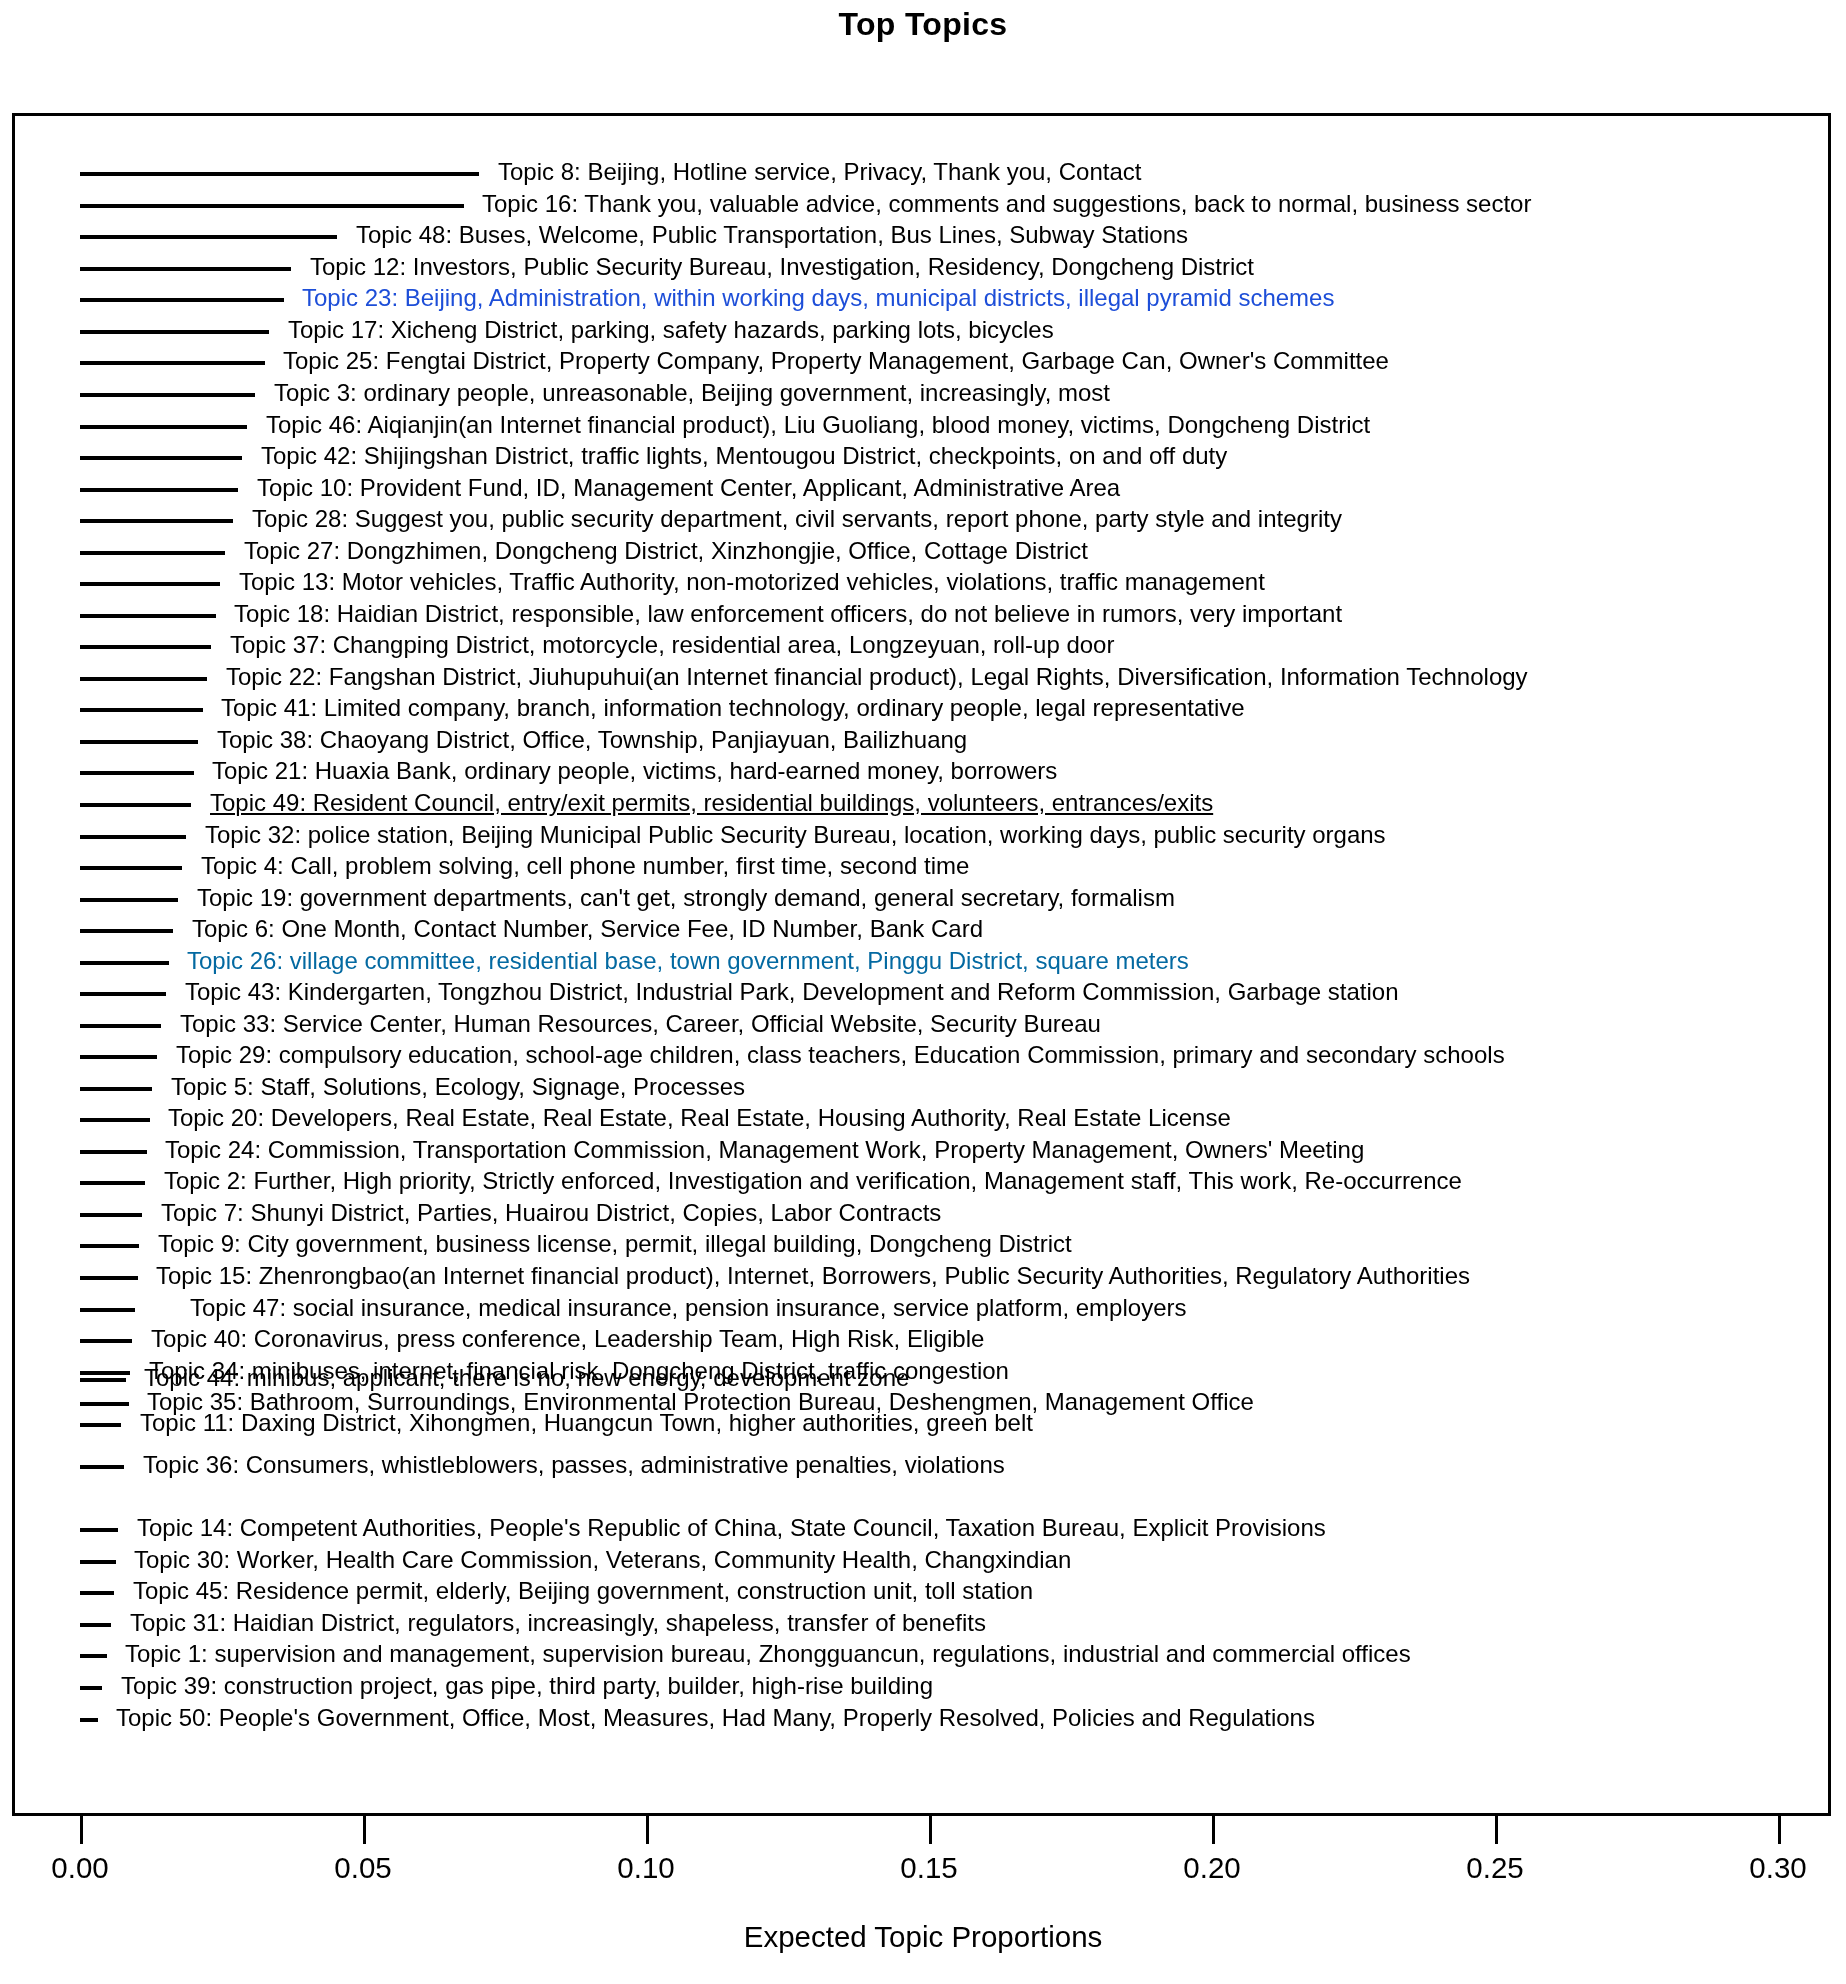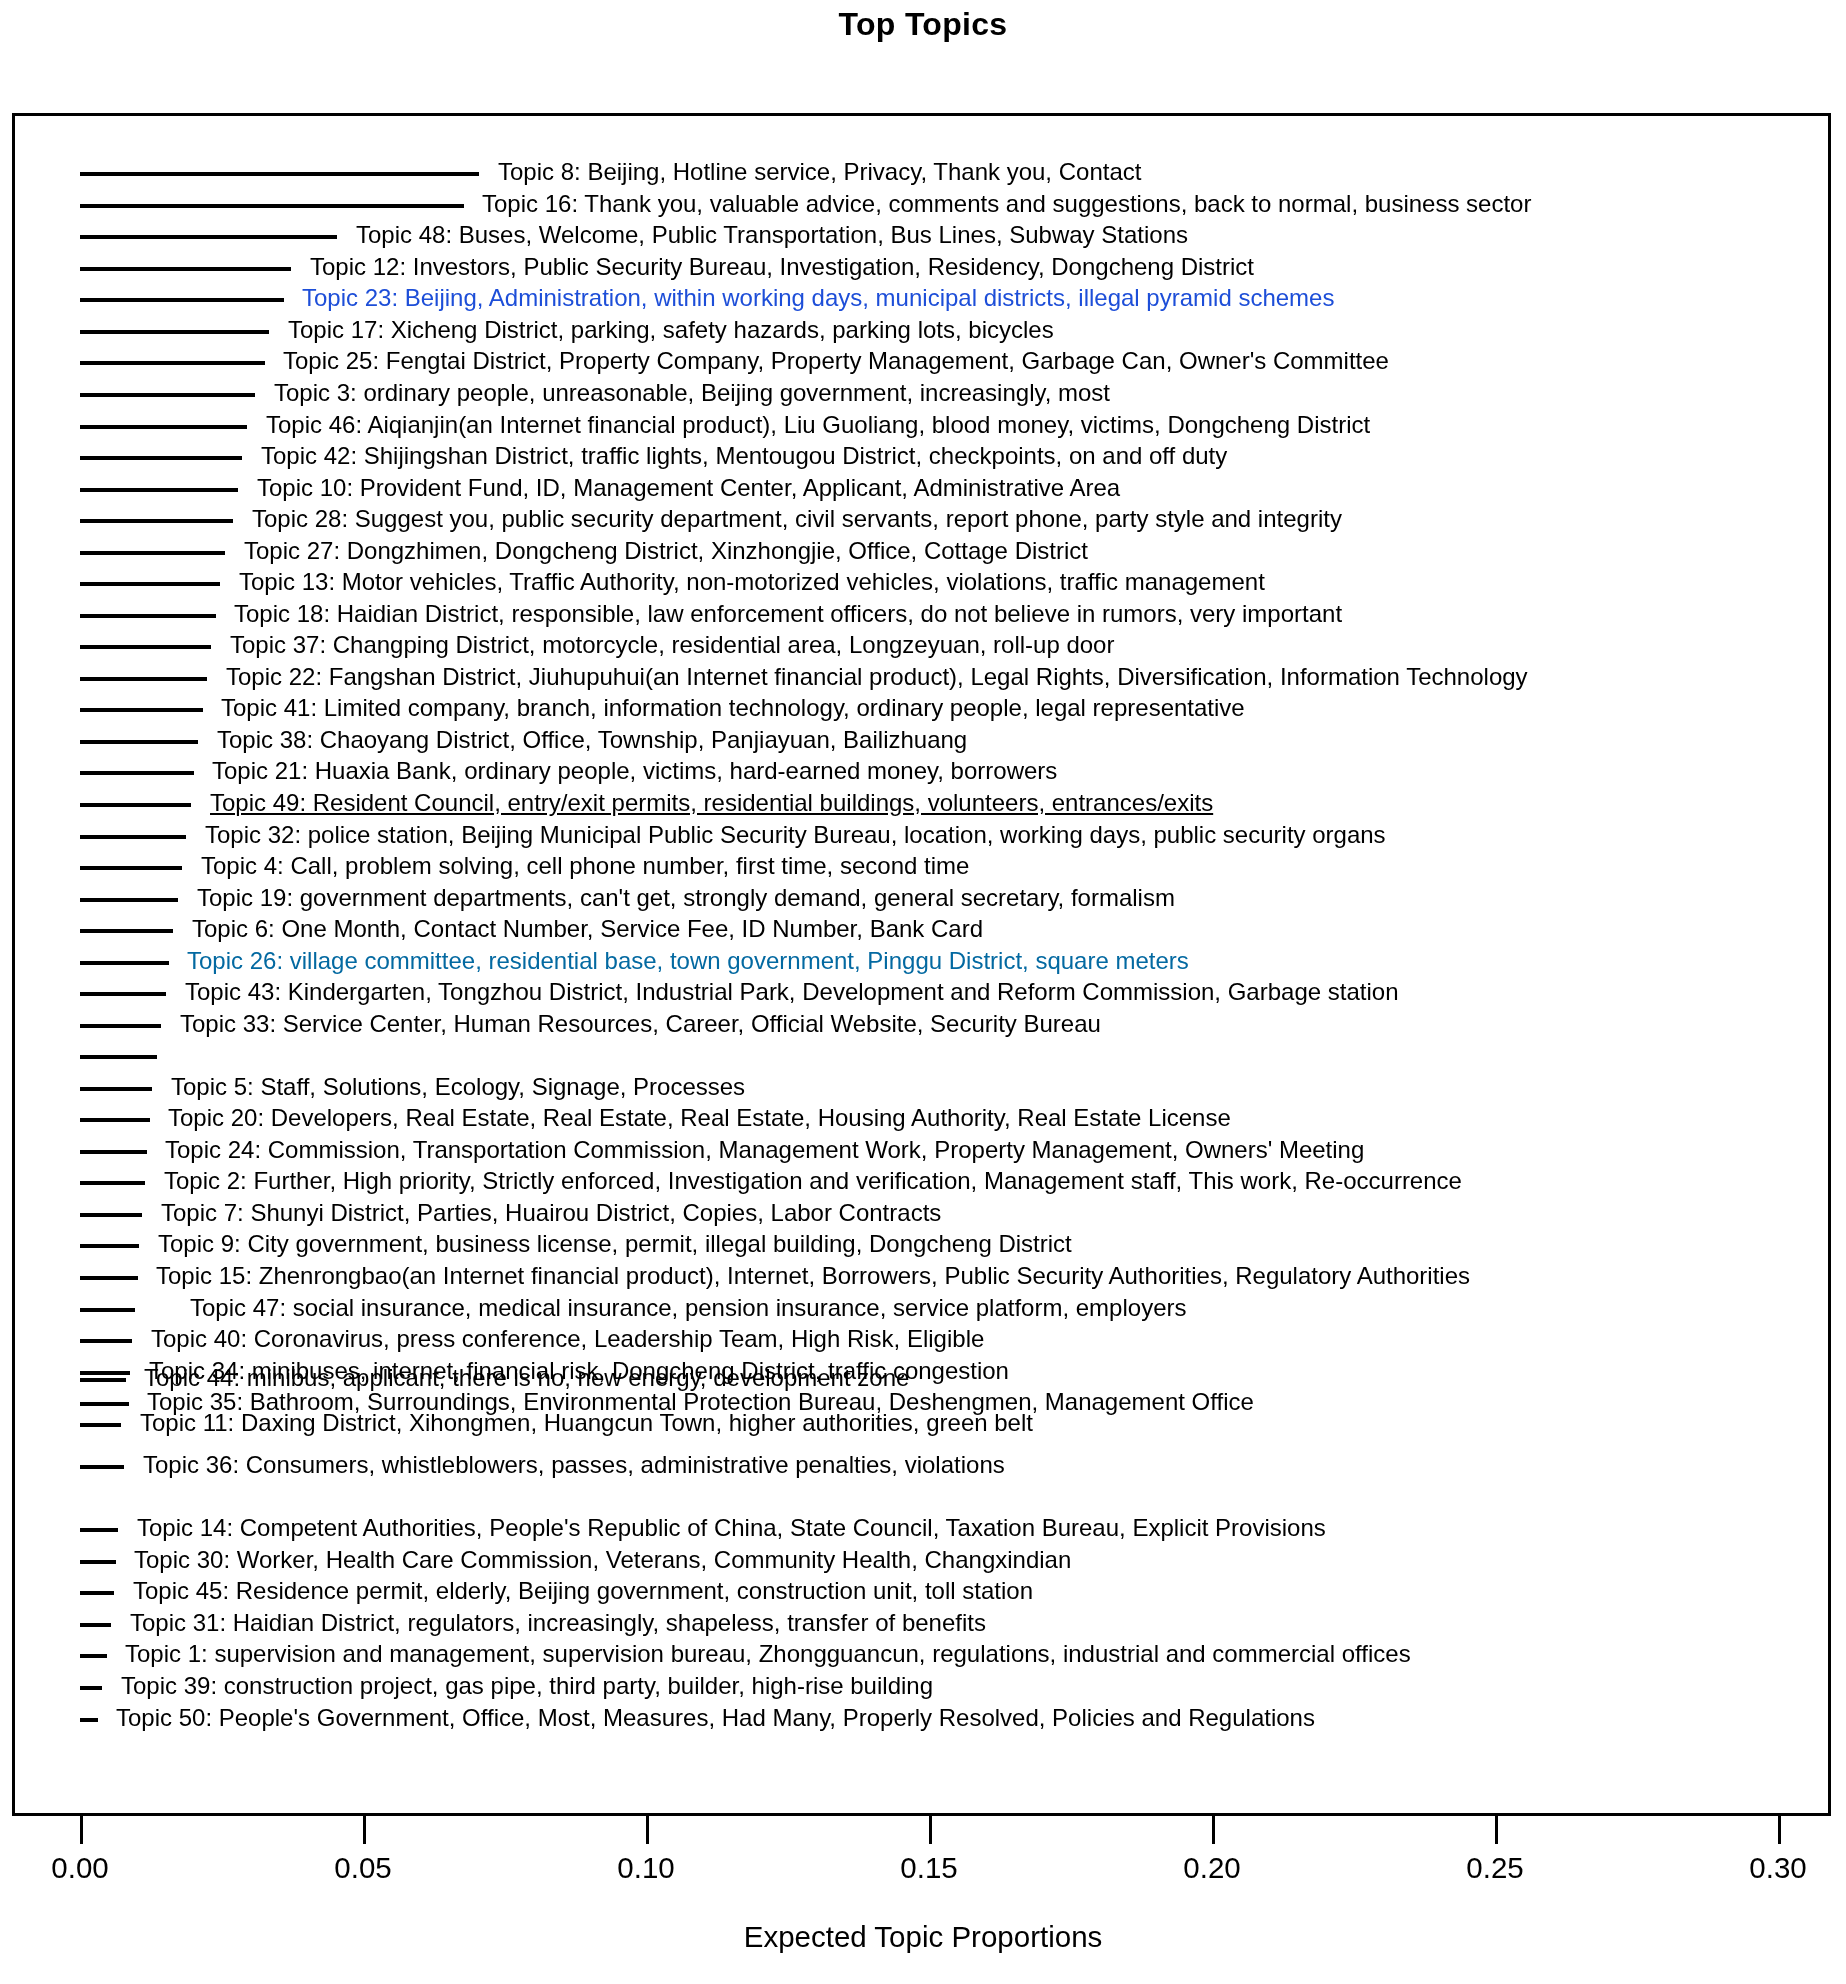--- a/index.html
+++ b/index.html
@@ -241,20 +241,21 @@
       <div class="topic-row" style="top: 981px;">
         <div class="topic-line" style="left: 80px; width: 86px; border-top-color: rgb(0, 0, 0);"></div>
         <div class="topic-label" style="left: 185px; color: rgb(0, 0, 0);">Topic 43: Kindergarten, Tongzhou District, Industrial Park, Development and Reform Commission, Garbage station</div>
       </div>
       <div class="topic-row" style="top: 1013px;">
         <div class="topic-line" style="left: 80px; width: 81px; border-top-color: rgb(0, 0, 0);"></div>
         <div class="topic-label" style="left: 180px; color: rgb(0, 0, 0);">Topic 33: Service Center, Human Resources, Career, Official Website, Security Bureau</div>
       </div>
       <div class="topic-row" style="top: 1044px;">
         <div class="topic-line" style="left: 80px; width: 77px; border-top-color: rgb(0, 0, 0);"></div>
+        <div class="topic-label" style="left: 176px; color: rgb(0, 0, 0);">Topic 29: compulsory education, school-age children, class teachers, Education Commission, primary and secondary schools</div>
       </div>
       <div class="topic-row" style="top: 1076px;">
         <div class="topic-line" style="left: 80px; width: 72px; border-top-color: rgb(0, 0, 0);"></div>
         <div class="topic-label" style="left: 171px; color: rgb(0, 0, 0);">Topic 5: Staff, Solutions, Ecology, Signage, Processes</div>
       </div>
       <div class="topic-row" style="top: 1107px;">
         <div class="topic-line" style="left: 80px; width: 70px; border-top-color: rgb(0, 0, 0);"></div>
         <div class="topic-label" style="left: 168px; color: rgb(0, 0, 0);">Topic 20: Developers, Real Estate, Real Estate, Real Estate, Housing Authority, Real Estate License</div>
       </div>
       <div class="topic-row" style="top: 1139px;">

